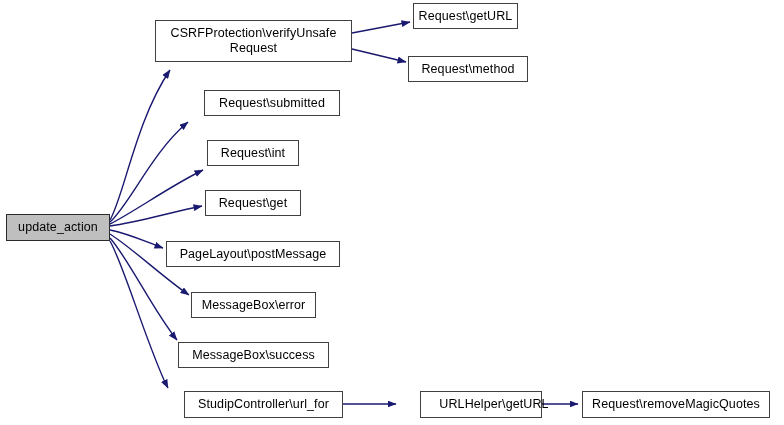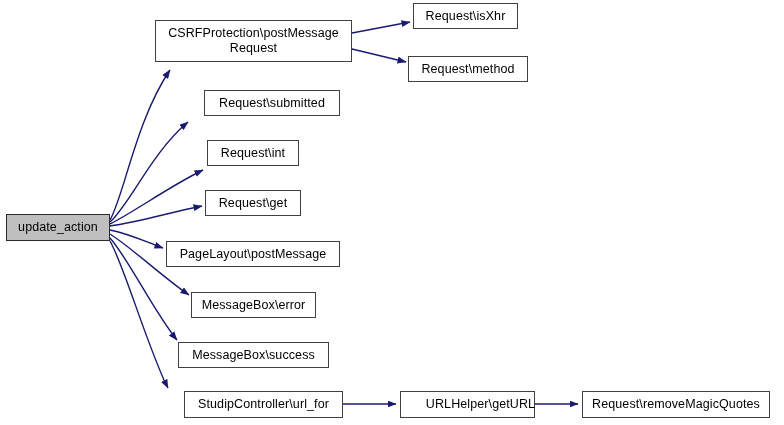--- a/index.html
+++ b/index.html
@@ -69,28 +69,28 @@
         <path d="M110,241 C124,266 142,330 164,380 L168,388" fill="none" stroke="#191970" stroke-width="1.4" marker-end="url(#arrowhead)"></path>
         <path d="M352,33 L410,22" fill="none" stroke="#191970" stroke-width="1.4" marker-end="url(#arrowhead)"></path>
         <path d="M352,49 L406,62" fill="none" stroke="#191970" stroke-width="1.4" marker-end="url(#arrowhead)"></path>
         <path d="M333,404 L396,404" fill="none" stroke="#191970" stroke-width="1.4" marker-end="url(#arrowhead)"></path>
         <path d="M535,404 L578,404" fill="none" stroke="#191970" stroke-width="1.4" marker-end="url(#arrowhead)"></path>
       </g>
   </svg>
 
   <div id="nodes-group">
       <div class="node root" style="left: 6px; top: 214px; width: 104px; height: 27px;">update_action</div>
-      <div class="node" style="left: 155px; top: 20px; width: 197px; height: 42px;">CSRFProtection\postMessage
+      <div class="node" style="left: 155px; top: 20px; width: 197px; height: 42px;">CSRFProtection\verifyUnsafe
 Request</div>
-      <div class="node" style="left: 413px; top: 3px; width: 105px; height: 26px;">Request\isXhr</div>
+      <div class="node" style="left: 413px; top: 3px; width: 105px; height: 26px;">Request\getURL</div>
       <div class="node" style="left: 408px; top: 56px; width: 120px; height: 26px;">Request\method</div>
       <div class="node" style="left: 185px; top: 90px; width: 136px; height: 26px; margin-left: 19px;">Request\submitted</div>
       <div class="node" style="left: 207px; top: 140px; width: 92px; height: 26px;">Request\int</div>
       <div class="node" style="left: 205px; top: 190px; width: 96px; height: 26px;">Request\get</div>
       <div class="node" style="left: 166px; top: 241px; width: 174px; height: 26px;">PageLayout\postMessage</div>
       <div class="node" style="left: 191px; top: 292px; width: 125px; height: 26px;">MessageBox\error</div>
       <div class="node" style="left: 178px; top: 342px; width: 151px; height: 26px;">MessageBox\success</div>
       <div class="node" style="left: 184px; top: 391px; width: 159px; height: 27px;">StudipController\url_for</div>
-      <div class="node" style="left: 400px; top: 391px; width: 135px; height: 27px; padding-left: 26px;">URLHelper\getURL</div>
+      <div class="node" style="left: 420px; top: 391px; width: 122px; height: 27px; padding-left: 26px;">URLHelper\getURL</div>
       <div class="node" style="left: 582px; top: 391px; width: 188px; height: 27px;">Request\removeMagicQuotes</div>
     </div>
 
 </div>
 
 </body></html>

